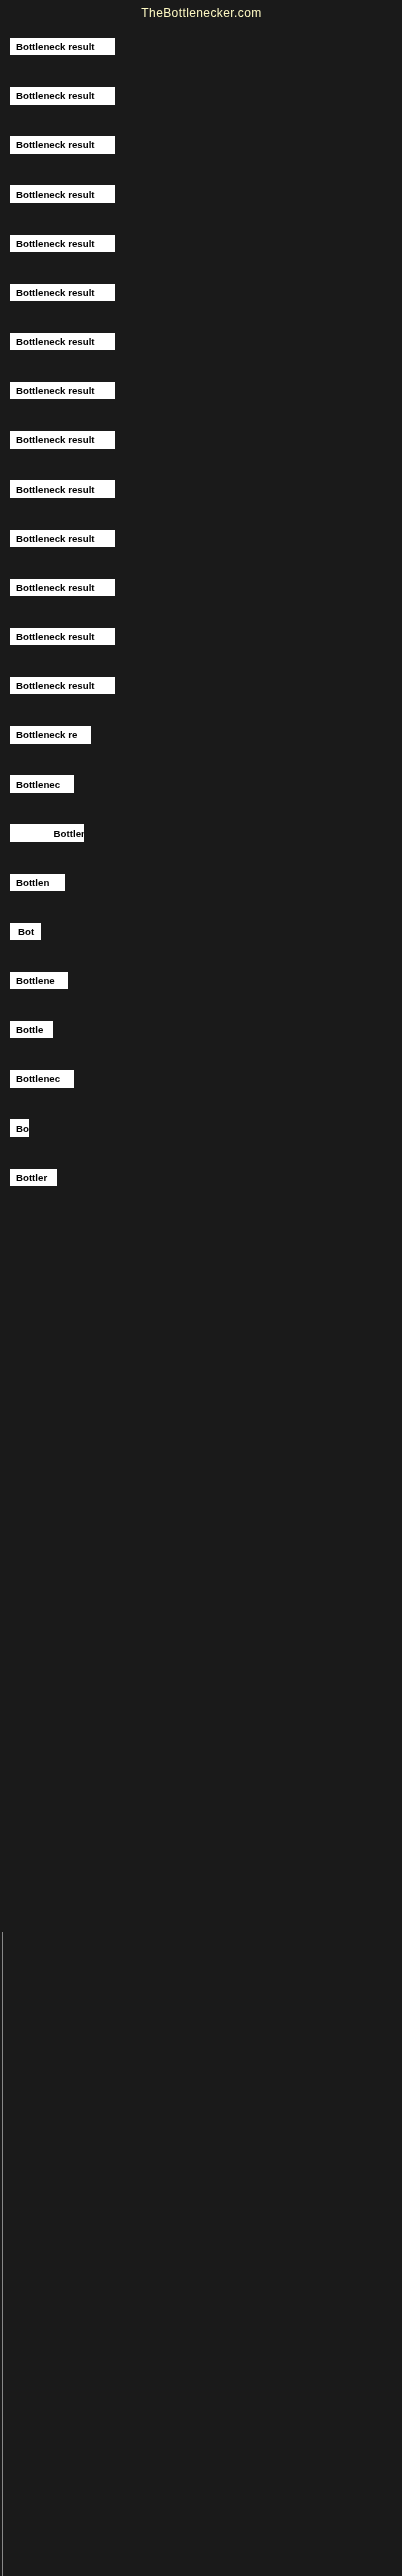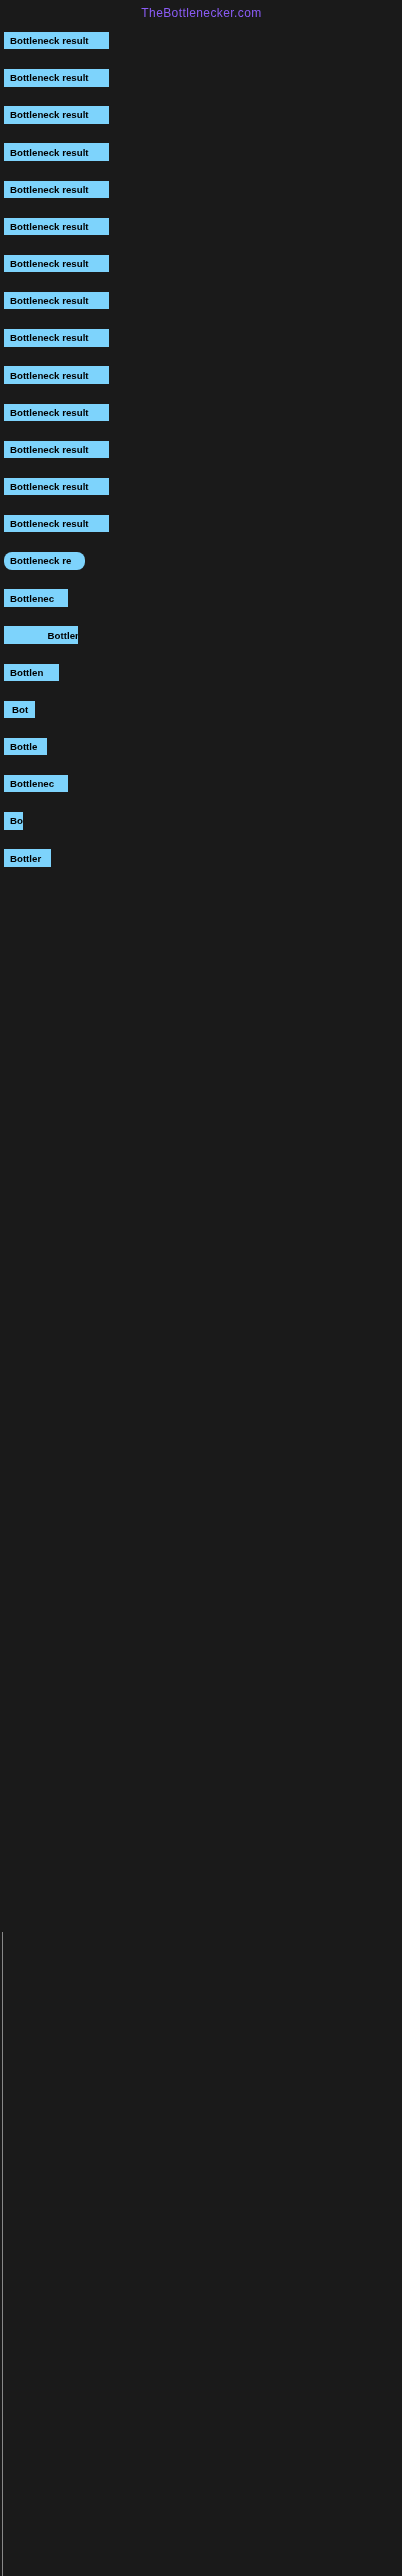--- a/index.html
+++ b/index.html
@@ -11,34 +11,34 @@
     body {
       width: 403px;
       min-height: 2576px;
       background-color: #1a1a1a;
       font-family: Arial, sans-serif;
       position: relative;
     }
 
     .site-title {
       text-align: center;
-      color: #8b5cf6;
+      color: #fef9c3;
       font-size: 12px;
       padding: 6.4px 0 3.2px 0;
       letter-spacing: 0.4px;
     }
 
     .bottleneck-bar {
       display: inline-block;
-      background-color: #7dd3fc;
+      background-color: #ffffff;
       color: #000000;
       font-size: 9.7px;
       font-weight: bold;
       padding: 3.2px 6.4px;
-      margin: 2px;
+      margin: 8px;
       white-space: nowrap;
       overflow: hidden;
     }
 
     .bar-row {
       display: block;
       margin-bottom: 0;
       padding: 6.4px 0 6.4px 1.6px;
     }
 
@@ -64,25 +64,26 @@
     <div class="bar-row"><span class="bottleneck-bar" style="max-width: 105px; width: 105px;">Bottleneck result</span></div>
     <div class="bar-row"><span class="bottleneck-bar" style="max-width: 105px; width: 105px;">Bottleneck result</span></div>
     <div class="bar-row"><span class="bottleneck-bar" style="max-width: 105px; width: 105px;">Bottleneck result</span></div>
     <div class="bar-row"><span class="bottleneck-bar" style="max-width: 105px; width: 105px;">Bottleneck result</span></div>
     <div class="bar-row"><span class="bottleneck-bar" style="max-width: 105px; width: 105px;">Bottleneck result</span></div>
     <div class="bar-row"><span class="bottleneck-bar" style="max-width: 105px; width: 105px;">Bottleneck result</span></div>
     <div class="bar-row"><span class="bottleneck-bar" style="max-width: 105px; width: 105px;">Bottleneck result</span></div>
     <div class="bar-row"><span class="bottleneck-bar" style="max-width: 105px; width: 105px;">Bottleneck result</span></div>
     <div class="bar-row"><span class="bottleneck-bar" style="max-width: 105px; width: 105px;">Bottleneck result</span></div>
     <div class="bar-row"><span class="bottleneck-bar" style="max-width: 105px; width: 105px;">Bottleneck result</span></div>
-    <div class="bar-row"><span class="bottleneck-bar" style="max-width: 81px; width: 100px; border-radius: 8px;">Bottleneck re</span></div>
+    <div class="bar-row"><span class="bottleneck-bar" style="max-width: 81px; width: 100px;">Bottleneck re</span></div>
     <div class="bar-row"><span class="bottleneck-bar" style="max-width: 64px; width: 64px;">Bottlenec</span></div>
     <div class="bar-row"><span class="bottleneck-bar" style="max-width: 74px; width: 74px; padding-left: 44px;">Bottleneck r</span></div>
     <div class="bar-row"><span class="bottleneck-bar" style="max-width: 55px; width: 69px;">Bottlen</span></div>
     <div class="bar-row"><span class="bottleneck-bar" style="max-width: 31px; width: 31px; text-align: right;">Bot</span></div>
+    <div class="bar-row"><span class="bottleneck-bar" style="max-width: 58px; width: 58px;">Bottlene</span></div>
     <div class="bar-row"><span class="bottleneck-bar" style="max-width: 43px; width: 43px;">Bottle</span></div>
     <div class="bar-row"><span class="bottleneck-bar" style="max-width: 64px; width: 64px;">Bottlenec</span></div>
     <div class="bar-row"><span class="bottleneck-bar" style="max-width: 19.3px; width: 19.3px;">Bo</span></div>
     <div class="bar-row"><span class="bottleneck-bar" style="max-width: 47px; width: 67px;">Bottler</span></div>
   </div>
 
 <div class="vertical-line"></div>
 
 
 </body></html>

